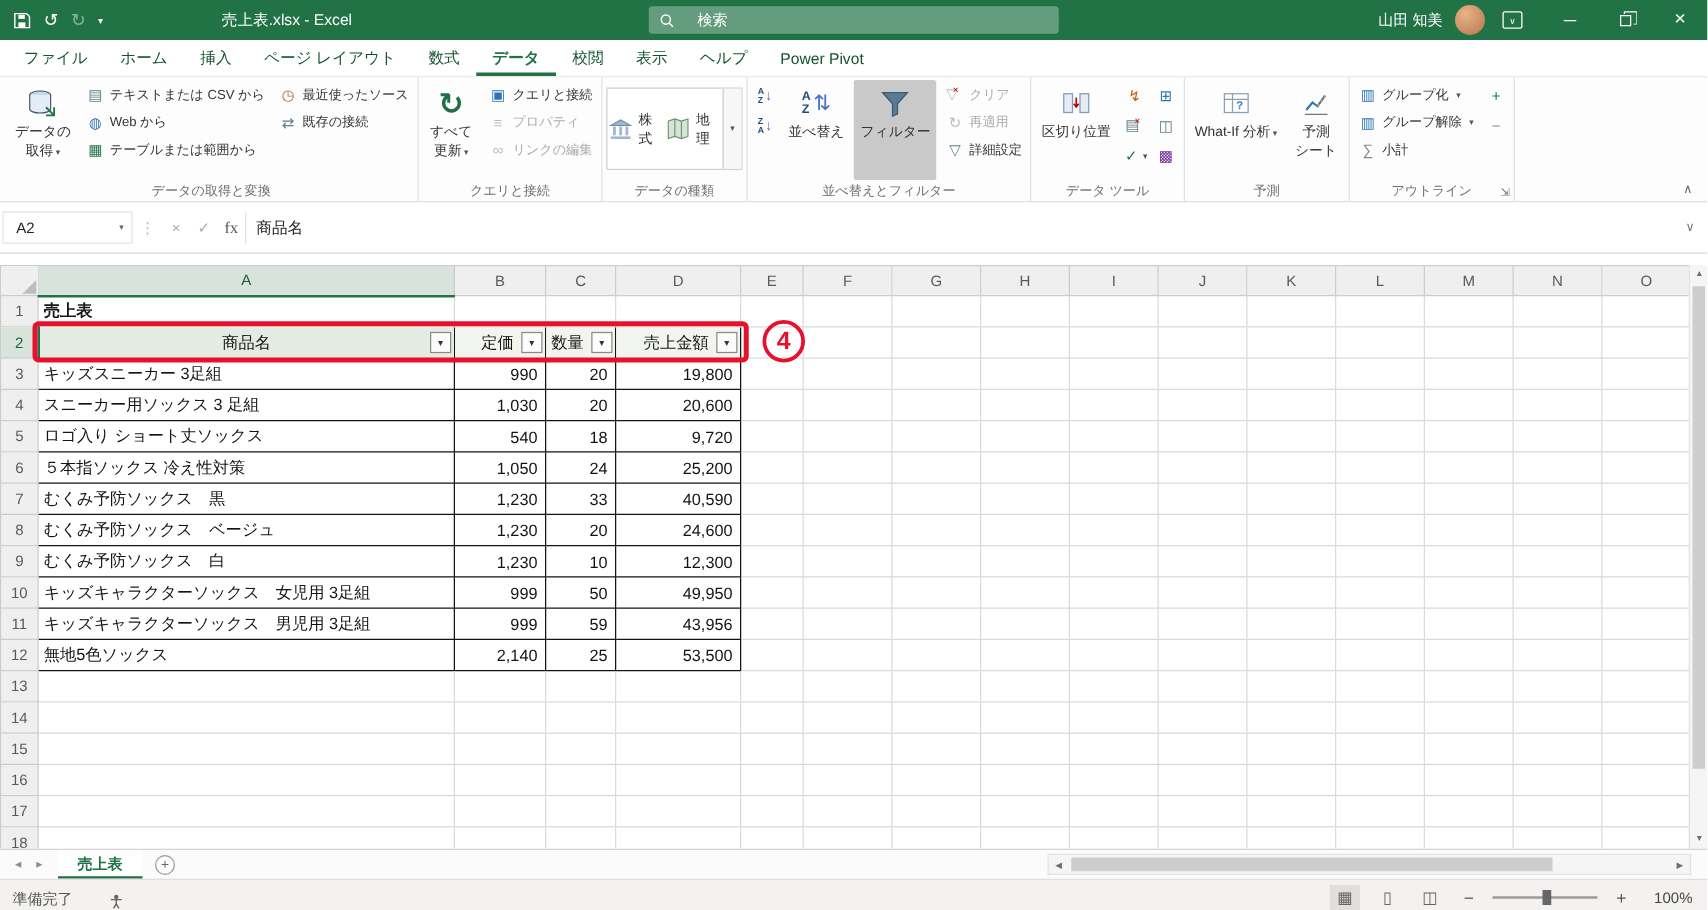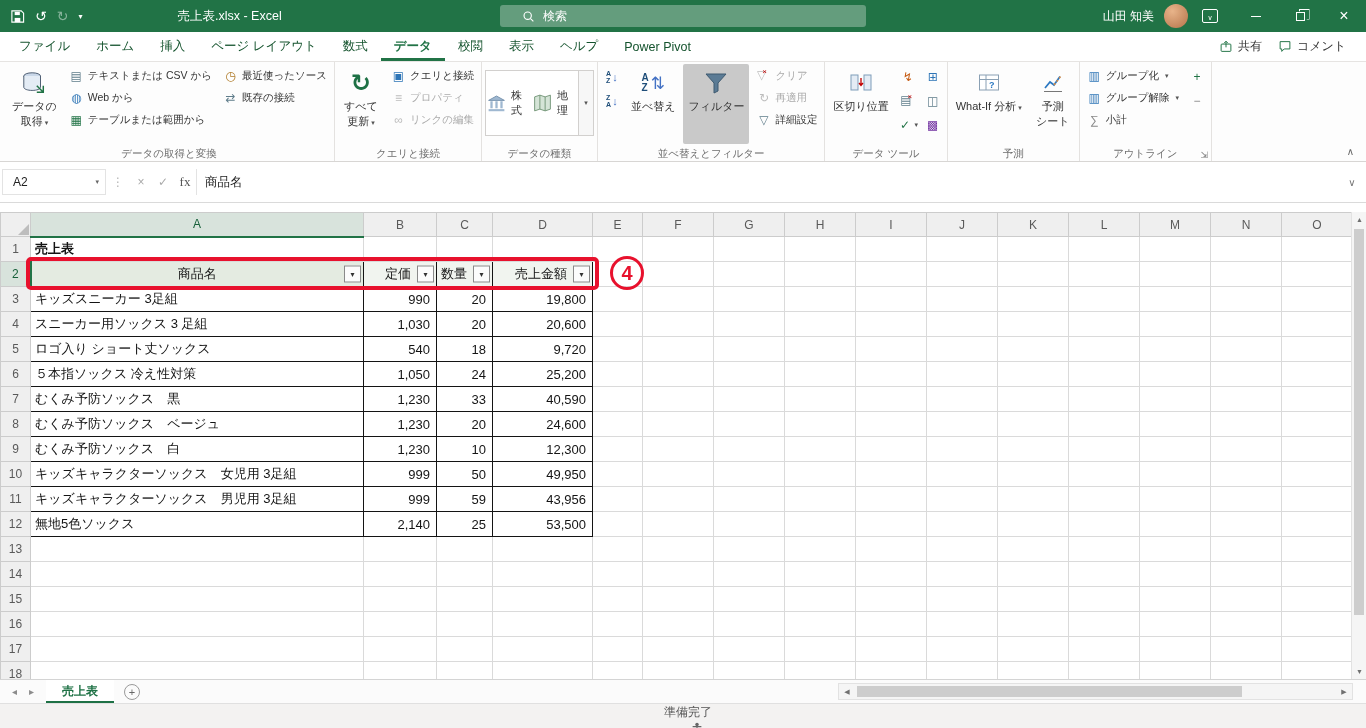--- a/index.html
+++ b/index.html
@@ -7,21 +7,21 @@
   body{font-family:"Liberation Sans","DejaVu Sans",sans-serif;background:#fff;position:relative;font-size:12px;color:#333;}
   button{font:inherit;background:none;border:none;padding:0;margin:0;color:inherit;text-align:left;cursor:default;}
 
   
   .titlebar{position:absolute;top:0;left:0;right:0;height:32px;background:#217346;display:flex;align-items:center;color:#fff;}
   .qat{display:flex;align-items:center;gap:10px;padding-left:10px;}
   .qbtn{display:flex;align-items:center;justify-content:center;color:#fff;font-size:14px;}
   .qbtn.dim{opacity:.45;}
   .qcaret{font-size:8px;color:#fff;}
   .doc-title{margin-left:95px;font-size:12.5px;white-space:nowrap;}
-  .searchpill{position:absolute;left:50%;transform:translateX(-50%);top:5px;width:366px;height:22px;background:rgba(255,255,255,.30);border-radius:3px;display:flex;align-items:center;padding-left:22px;gap:8px;font-size:12px;color:#fff;}
+  .searchpill{position:absolute;left:50%;transform:translateX(-50%);top:5px;width:328px;height:22px;background:rgba(255,255,255,.30);border-radius:3px;display:flex;align-items:center;padding-left:8px;gap:18px;font-size:12px;color:#fff;}
   .tb-right{position:absolute;right:0;top:0;height:32px;display:flex;align-items:center;}
   .username{font-size:12px;margin-right:10px;white-space:nowrap;}
   .avatar{width:24px;height:24px;border-radius:50%;background:radial-gradient(circle at 35% 30%,#e8b48a,#b5744a);margin-right:14px;}
   .ic-ribbonopt{width:16px;height:14px;border:1px solid #fff;border-radius:2px;font-size:7px;display:flex;align-items:flex-end;justify-content:center;color:#fff;margin-right:16px;line-height:6px;padding-bottom:1px;}
   .winbtn{width:44px;height:32px;display:flex;align-items:center;justify-content:center;color:#fff;}
   .ic-min{width:10px;height:1px;background:#fff;display:block;}
   .ic-restore{position:relative;width:9px;height:9px;border:1px solid #fff;display:block;}
   .ic-restore::before{content:"";position:absolute;top:-4px;left:2px;width:9px;height:9px;border:1px solid #fff;clip-path:polygon(0 0,100% 0,100% 100%,75% 100%,75% 25%,0 25%);}
   .ic-close{font-size:16px;line-height:16px;}
 
@@ -104,21 +104,21 @@
   .stnav{display:flex;align-items:center;gap:12px;padding:0 12px;color:#8C8C8C;font-size:10px;}
   .sheettab{padding:0 16px;display:flex;align-items:center;font-size:12px;}
   .sheettab.active{color:#1E7145;font-weight:700;box-shadow:inset 0 -2px 0 #1E7145;background:#fff;}
   .addsheet{width:16px;height:16px;border:1px solid #9A9A9A;border-radius:50%;display:flex;align-items:center;justify-content:center;font-size:11px;color:#666;margin:auto 0 auto 10px;line-height:14px;}
   .hscroll{position:absolute;right:13px;top:3px;height:17px;width:515px;display:flex;align-items:center;background:#F5F5F5;border:1px solid #E2E2E2;}
   .hs-btn{width:16px;height:100%;display:flex;align-items:center;justify-content:center;font-size:7px;color:#707070;}
   .hs-track{flex:1;position:relative;height:100%;}
   .hs-thumb{position:absolute;left:2px;top:2px;bottom:2px;width:385px;background:#CDCDCD;}
 
   
-  .statusbar{position:absolute;left:0;right:0;top:703px;height:25px;background:#F3F2F1;border-top:1px solid #E0E0E0;display:flex;align-items:center;font-size:12px;color:#555;flex-direction:column;}
+  .statusbar{position:absolute;left:0;right:0;top:703px;height:25px;background:#F3F2F1;border-top:1px solid #E0E0E0;display:flex;align-items:flex-end;font-size:12px;color:#555;}
   .sb-ready{padding-left:10px;}
   .sb-acc{margin-left:28px;display:flex;align-items:center;}
   .sb-right{margin-left:auto;display:flex;align-items:center;gap:10px;padding-right:12px;}
   .vbtn{width:24px;height:20px;display:flex;align-items:center;justify-content:center;font-size:13px;color:#666;}
   .vbtn.act{background:#E1DFDD;}
   .zoombtn{width:18px;text-align:center;font-size:14px;color:#555;}
   .zslider{position:relative;width:84px;height:14px;}
   .ztrack{position:absolute;left:0;right:0;top:6px;height:2px;background:#9A9A9A;display:block;}
   .ztick{position:absolute;left:50%;top:3px;width:1px;height:8px;background:#9A9A9A;display:block;}
   .zthumb{position:absolute;left:48%;top:1px;width:7px;height:12px;background:#666;display:block;}
@@ -170,35 +170,20 @@
       <button class="rtab">ホーム</button>
       <button class="rtab">挿入</button>
       <button class="rtab">ページ レイアウト</button>
       <button class="rtab">数式</button>
       <button class="rtab active">データ</button>
       <button class="rtab">校閲</button>
       <button class="rtab">表示</button>
       <button class="rtab">ヘルプ</button>
       <button class="rtab">Power Pivot</button>
     </div>
-  <div class="tabrow-right">
-    <button class="trbtn">
-      <svg width="14" height="13" viewBox="0 0 16 16">
-          <rect x="2" y="5" width="12" height="9" rx="1" fill="none" stroke="#217346" stroke-width="1.2"></rect>
-          <path d="M8 9V1.5M8 1.5L5.5 4M8 1.5L10.5 4" stroke="#217346" stroke-width="1.2" fill="none"></path>
-        </svg>
-      <span>共有</span>
-    </button>
-    <button class="trbtn">
-      <svg width="14" height="13" viewBox="0 0 16 16">
-          <path d="M2 2h12v9H7l-3 3v-3H2z" fill="none" stroke="#217346" stroke-width="1.2"></path>
-        </svg>
-      <span>コメント</span>
-    </button>
-  </div>
 </div>
 
 <div class="ribbon">
 
   <div class="rgroup">
     <div class="rcontent">
       <button class="bigbtn">
         <span class="bigicon">
           <svg width="26" height="26" viewBox="0 0 28 28">
               <ellipse cx="12" cy="6.5" rx="9" ry="3.5" fill="#C9D7E8" stroke="#44546A"></ellipse>

